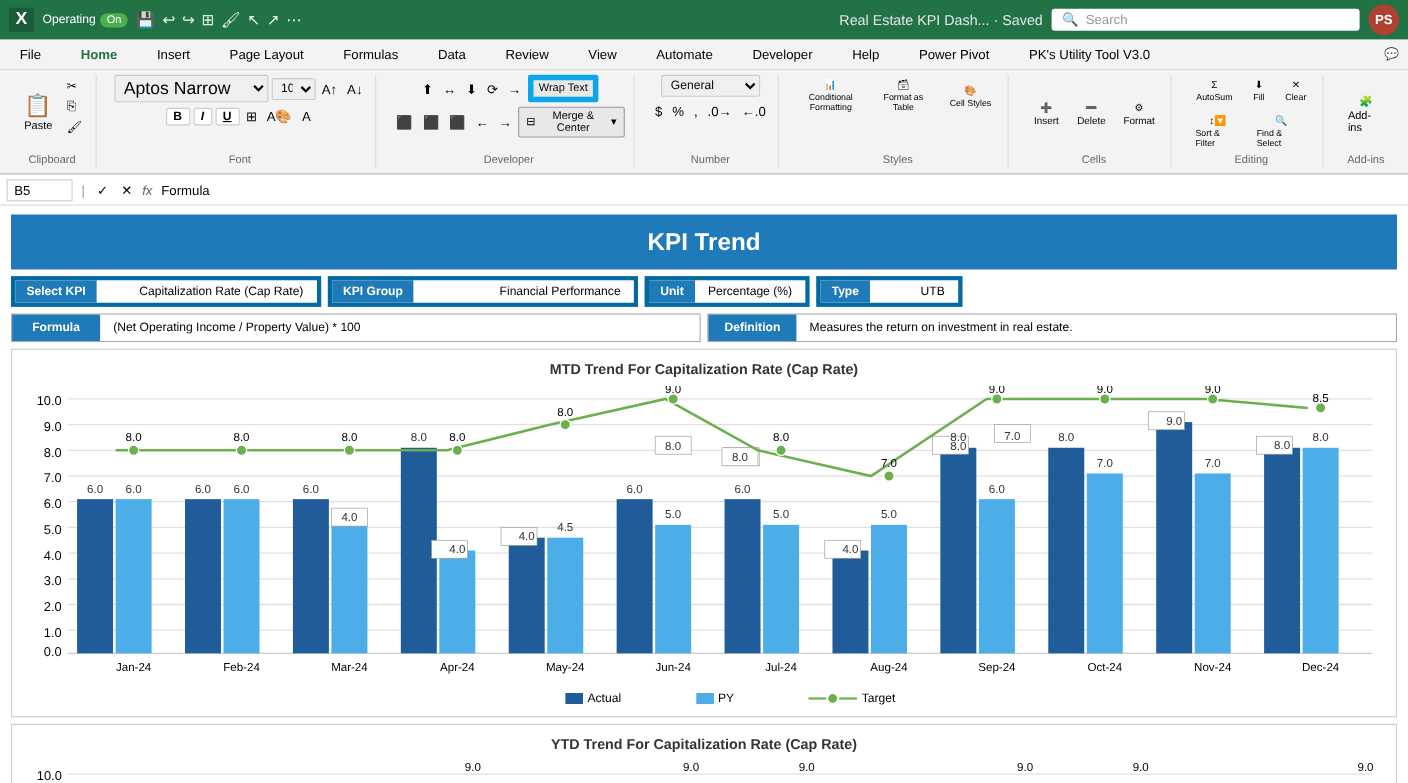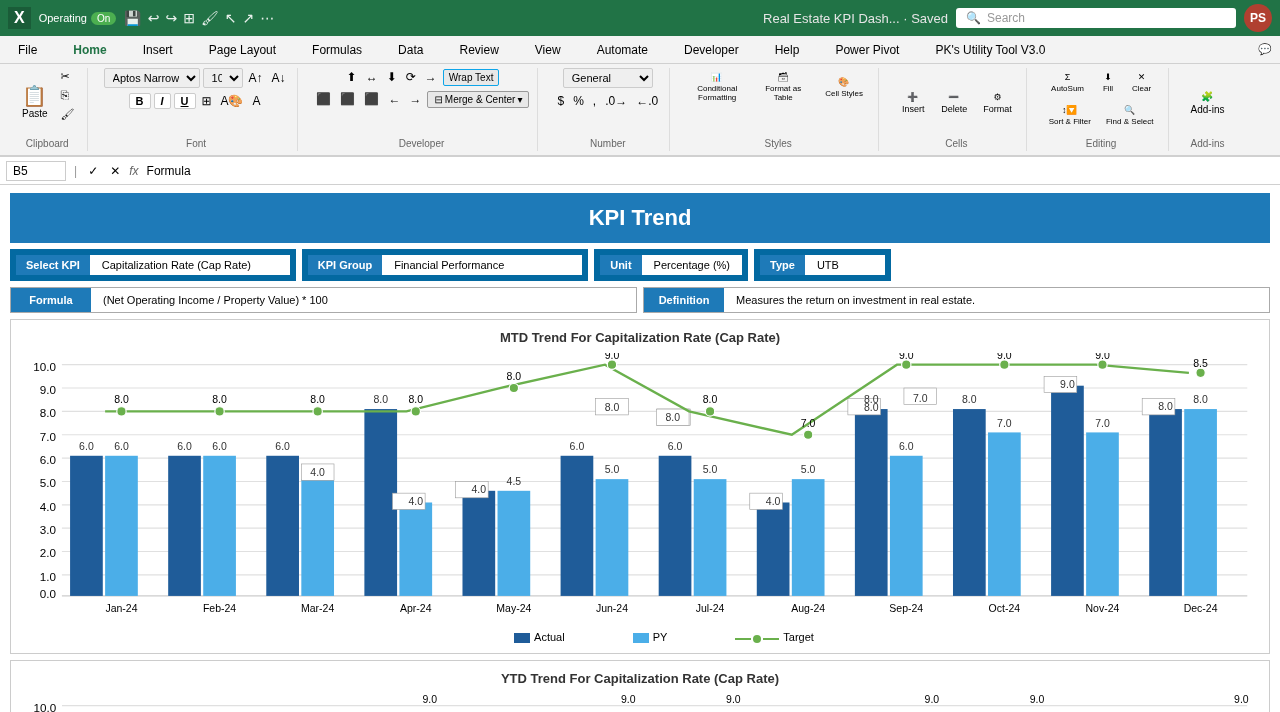--- a/index.html
+++ b/index.html
@@ -22,21 +22,21 @@
     .menubar-item.active { color: #217346; font-weight: 600; }
 
     
     .ribbon { background: #f3f3f3; border-bottom: 2px solid #d0d0d0; padding: 4px 8px; display: flex; gap: 8px; align-items: stretch; min-height: 80px; }
     .ribbon-group { display: flex; flex-direction: column; align-items: center; border-right: 1px solid #ddd; padding: 0 8px; gap: 2px; position: relative; }
     .ribbon-group-label { font-size: 10px; color: #666; position: absolute; bottom: 2px; }
     .ribbon-buttons { display: flex; gap: 3px; align-items: center; flex: 1; padding-bottom: 14px; }
     .ribbon-btn-large { display: flex; flex-direction: column; align-items: center; padding: 4px 6px; cursor: pointer; border-radius: 3px; font-size: 10px; gap: 2px; min-width: 36px; }
     .ribbon-btn-large .icon { font-size: 20px; line-height: 1; }
     .ribbon-btn-small { padding: 2px 4px; cursor: pointer; font-size: 11px; border-radius: 3px; display: flex; align-items: center; gap: 2px; }
-    .font-select { border: 1px solid #ccc; padding: 2px 4px; font-size: 11px; border-radius: 2px; width: 96px; }
+    .font-select { border: 1px solid #ccc; padding: 2px 4px; font-size: 16px; border-radius: 2px; width: 140px; }
     .font-size-select { border: 1px solid #ccc; padding: 2px 4px; font-size: 11px; border-radius: 2px; width: 40px; }
     .ribbon-row { display: flex; gap: 3px; align-items: center; }
     .format-btn { border: 1px solid #ccc; background: white; padding: 1px 6px; font-size: 11px; cursor: pointer; border-radius: 2px; font-weight: bold; }
     .format-btn.b { font-weight: 900; }
     .format-btn.i { font-style: italic; }
     .format-btn.u { text-decoration: underline; }
     .merge-btn { border: 1px solid #999; background: #e8e8e8; padding: 2px 6px; font-size: 10px; cursor: pointer; border-radius: 2px; display: flex; align-items: center; gap: 2px; }
     .number-select { border: 1px solid #ccc; padding: 2px 4px; font-size: 11px; border-radius: 2px; width: 90px; }
     .small-icon-btn { padding: 2px 3px; cursor: pointer; font-size: 12px; border-radius: 2px; }
 
@@ -48,41 +48,41 @@
     .fx-label { color: #666; font-size: 12px; font-style: italic; }
 
     
     .main { background: white; overflow: auto; }
 
     
     .kpi-header { background: #1e7ab8; text-align: center; padding: 12px; color: white; font-size: 22px; font-weight: bold; margin: 8px 10px 6px 10px; }
 
     
     .controls-row { display: flex; gap: 6px; margin: 6px 10px; align-items: center; }
-    .control-group { display: flex; align-items: center; border: 6px solid #0369a1; }
+    .control-group { display: flex; align-items: center; border: 4px solid #0369a1; text-align: right; }
     .control-label { background: #1e7ab8; color: white; padding: 4px 10px; font-size: 11px; font-weight: bold; }
     .control-value { background: white; padding: 4px 12px; font-size: 11px; min-width: 80px; }
     .control-value.wide { min-width: 200px; }
 
     
     .info-row { display: flex; gap: 6px; margin: 6px 10px; }
     .info-box { display: flex; align-items: center; border: 1px solid #aaa; flex: 1; }
     .info-label { background: #1e7ab8; color: white; padding: 6px 10px; font-size: 11px; font-weight: bold; min-width: 80px; text-align: center; }
     .info-text { padding: 6px 12px; font-size: 11px; }
 
     
     .chart-container { margin: 6px 10px; border: 1px solid #ccc; padding: 10px; background: white; }
     .chart-title { text-align: center; font-size: 13px; font-weight: bold; margin-bottom: 8px; color: #333; }
 
     
     .chart-svg { width: 100%; }
 
     
     .legend { display: flex; justify-content: center; gap: 20px; margin-top: 6px; font-size: 11px; }
-    .legend-item { display: flex; align-items: flex-end; gap: 4px; padding-left: 48px; }
+    .legend-item { display: flex; align-items: center; gap: 4px; padding-left: 48px; }
     .legend-color { width: 16px; height: 10px; display: inline-block; }
 
     
     .ytd-container { margin: 6px 10px; border: 1px solid #ccc; padding: 10px; background: white; }
     .ytd-title { text-align: center; font-size: 13px; font-weight: bold; margin-bottom: 8px; color: #333; }
   </style>
 </head>
 <body>
 
 <div class="topbar">
@@ -174,21 +174,21 @@
   </div>
 
   <div class="ribbon-group">
     <div class="ribbon-buttons" style="flex-direction:column;gap:4px;padding-bottom:14px;">
       <div class="ribbon-row">
         <span class="small-icon-btn">⬆</span>
         <span class="small-icon-btn">↔</span>
         <span class="small-icon-btn">⬇</span>
         <span class="small-icon-btn">⟳</span>
         <span class="small-icon-btn">→</span>
-        <button class="ribbon-btn-small" style="font-size:10px;border:1px solid #0ea5e9;background:#e8e8e8;padding:2px 5px;border-radius:2px;cursor:pointer;text-align:right;">Wrap Text</button>
+        <button class="ribbon-btn-small" style="font-size:10px;border:5px solid #0ea5e9;background:#e8e8e8;padding:2px 5px;border-radius:2px;cursor:pointer;text-align:right;">Wrap Text</button>
       </div>
       <div class="ribbon-row">
         <span class="small-icon-btn">⬛</span>
         <span class="small-icon-btn">⬛</span>
         <span class="small-icon-btn">⬛</span>
         <span class="small-icon-btn">←</span>
         <span class="small-icon-btn">→</span>
         <button class="merge-btn">
           <span>⊟</span>
           <span>Merge &amp; Center</span>

